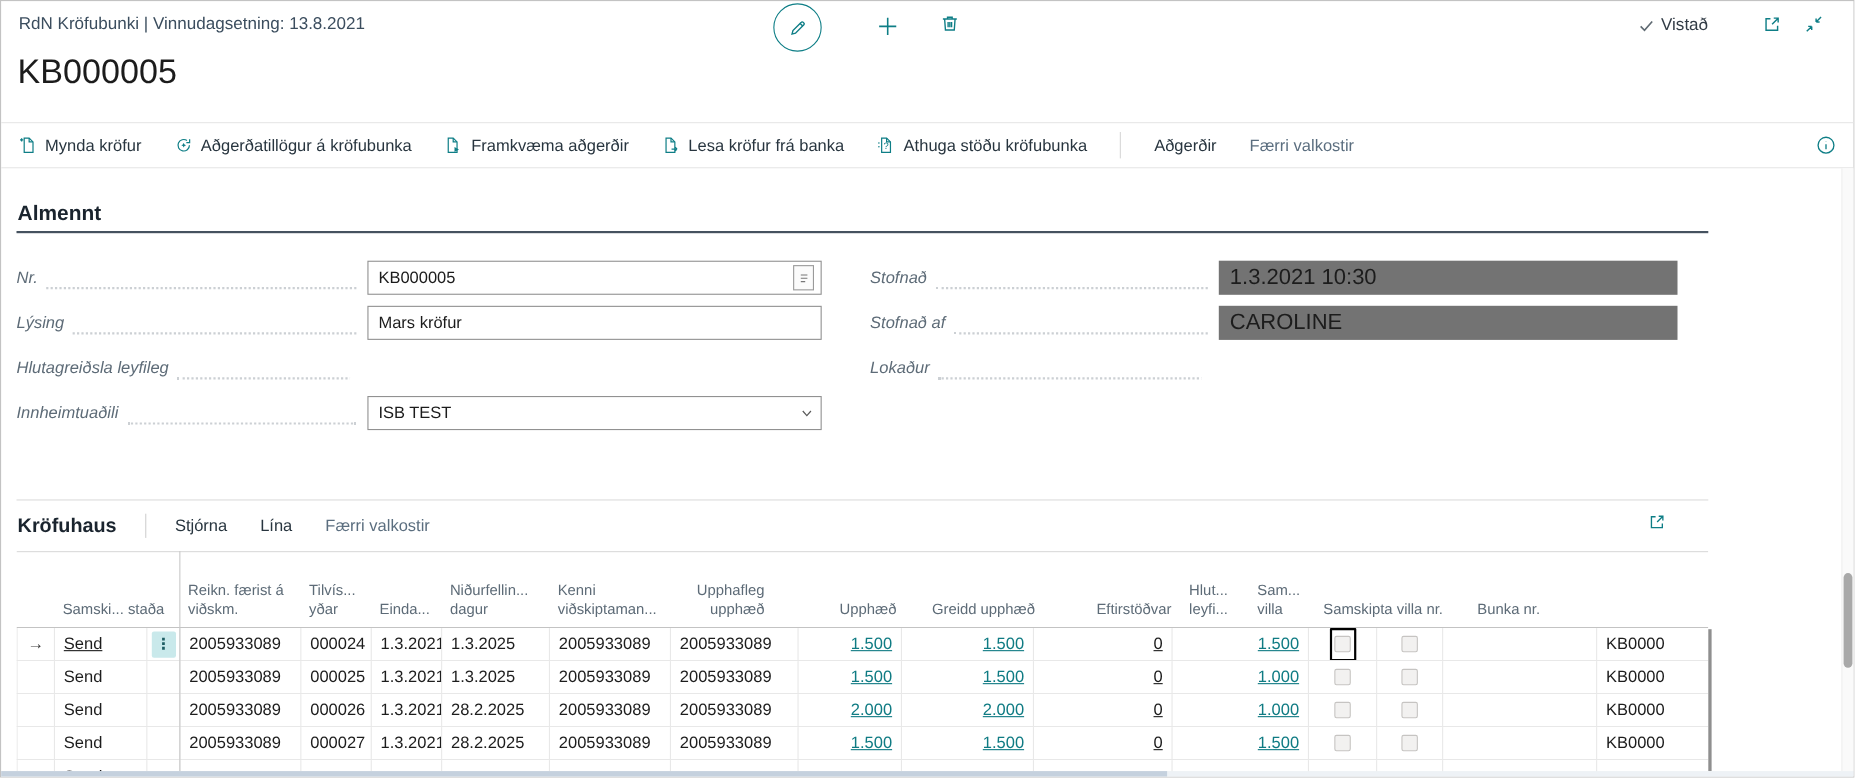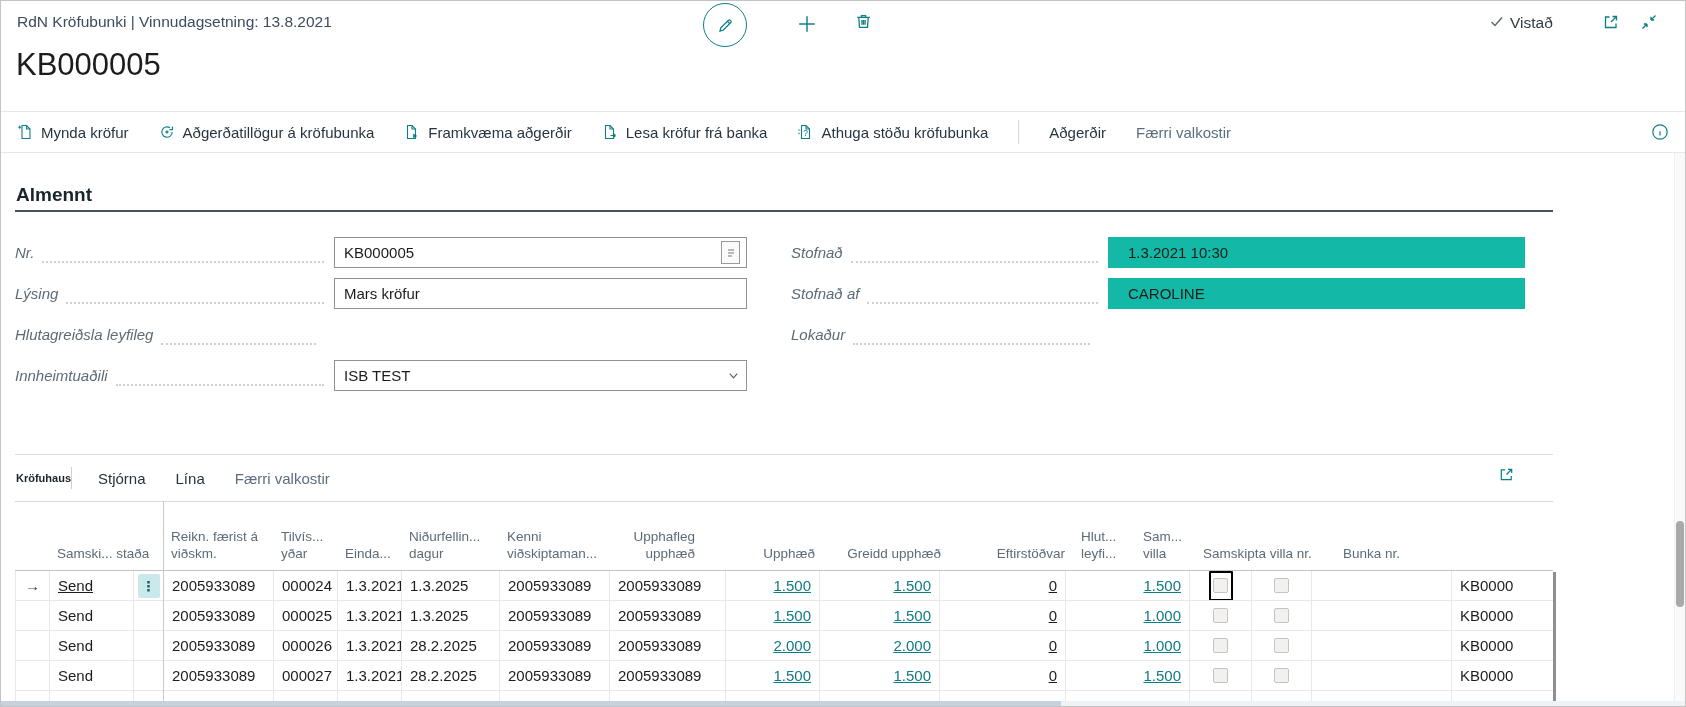--- a/index.html
+++ b/index.html
@@ -6,21 +6,21 @@
   .window{position:relative;width:1686px;height:707px;background:#fff;
     border:1px solid #c3c3c3;box-sizing:border-box;overflow:hidden;
     font-family:"Liberation Sans","DejaVu Sans",sans-serif;color:#1d1d1d;}
   svg{display:block;}
 
   
   .breadcrumb{position:absolute;left:16px;top:12px;font-size:15.5px;color:#3b4d5e;white-space:nowrap;}
   .edit-circle{position:absolute;left:702px;top:2px;width:42px;height:42px;border:1px solid #0e7e86;
     border-radius:50%;display:flex;align-items:center;justify-content:center;cursor:pointer;}
   .topic{position:absolute;cursor:pointer;}
-  .saved{position:absolute;left:1488px;top:13px;display:flex;gap:6px;
+  .saved{position:absolute;left:1488px;top:13px;display:flex;align-items:center;gap:6px;
     font-size:15.5px;color:#323c46;}
   .page-title{position:absolute;left:15px;top:46px;font-size:31px;font-weight:300;color:#1c1c1c;}
 
   
   .ribbon{position:absolute;left:0;top:110px;width:100%;height:42px;box-sizing:border-box;
     border-top:1px solid #e7e7e7;border-bottom:1px solid #e7e7e7;display:flex;align-items:center;
     padding-left:16px;gap:30px;font-size:15px;}
   .rib-item{display:flex;align-items:center;gap:8px;color:#28353f;cursor:pointer;white-space:nowrap;}
   .rib-sep{width:1px;height:24px;background:#d8d8d8;}
   .rib-menu{color:#28353f;cursor:pointer;}
@@ -39,29 +39,29 @@
   .fctrl{flex:none;}
   .fields-col.left .fctrl{width:413px;}
   .fields-col.right .fctrl{width:417px;}
   .inputbox{height:31px;box-sizing:border-box;border:1px solid #919191;background:#fff;
     display:flex;align-items:center;padding:0 6px 0 9px;}
   .inputbox input{border:none;outline:none;flex:1;font:inherit;font-size:15px;color:#1c1c1c;
     padding:0;background:transparent;min-width:0;}
   .assist-btn{width:17px;height:21px;border:1px solid #9a9a9a;background:#fbfbfb;
     display:flex;align-items:center;justify-content:center;cursor:pointer;flex:none;}
   .dd-chevron{flex:none;cursor:pointer;}
-  .readonly{height:31px;box-sizing:border-box;background:#14b8a6;display:flex;align-items:center;
-    padding:0 20px;font-size:15px;color:#1c1c1c;}
+  .readonly{height:31px;box-sizing:border-box;background:#737373;display:flex;align-items:center;
+    padding:0 10px;font-size:20px;color:#1c1c1c;}
   .toggle{width:37px;height:18px;border-radius:9px;background:#0e7e86;position:relative;cursor:pointer;}
   .toggle::after{content:"";position:absolute;right:2px;top:2px;width:14px;height:14px;border-radius:50%;background:#fff;}
 
   
   .grid-divider{position:absolute;left:14px;top:453px;width:1538px;height:1px;background:#dcdcdc;}
   .grid-caption{position:absolute;left:15px;top:462px;height:30px;display:flex;align-items:center;font-size:15px;}
-  .grid-title{font-size:11px;font-weight:bold;color:#1a242e;}
+  .grid-title{font-size:18px;font-weight:bold;color:#1a242e;margin-right:26px;}
   .cap-sep{width:1px;height:22px;background:#d0d0d0;margin-right:26px;}
   .cap-item{margin-right:30px;color:#28353f;cursor:pointer;}
   .cap-item.muted{color:#5b6e7f;}
   .focus-mode-btn{position:absolute;left:1497px;top:465px;cursor:pointer;}
 
   
   .grid-table{position:absolute;left:14px;top:500px;width:1538px;height:207px;overflow:hidden;}
   .thead{height:70px;box-sizing:border-box;border-top:1px solid #dadada;border-bottom:1px solid #c3c3c3;
     display:flex;align-items:flex-end;color:#5d6b77;font-size:13.5px;line-height:1.3;}
   .th{box-sizing:border-box;flex:none;padding:0 8px 7px 8px;display:flex;align-items:flex-end;}

